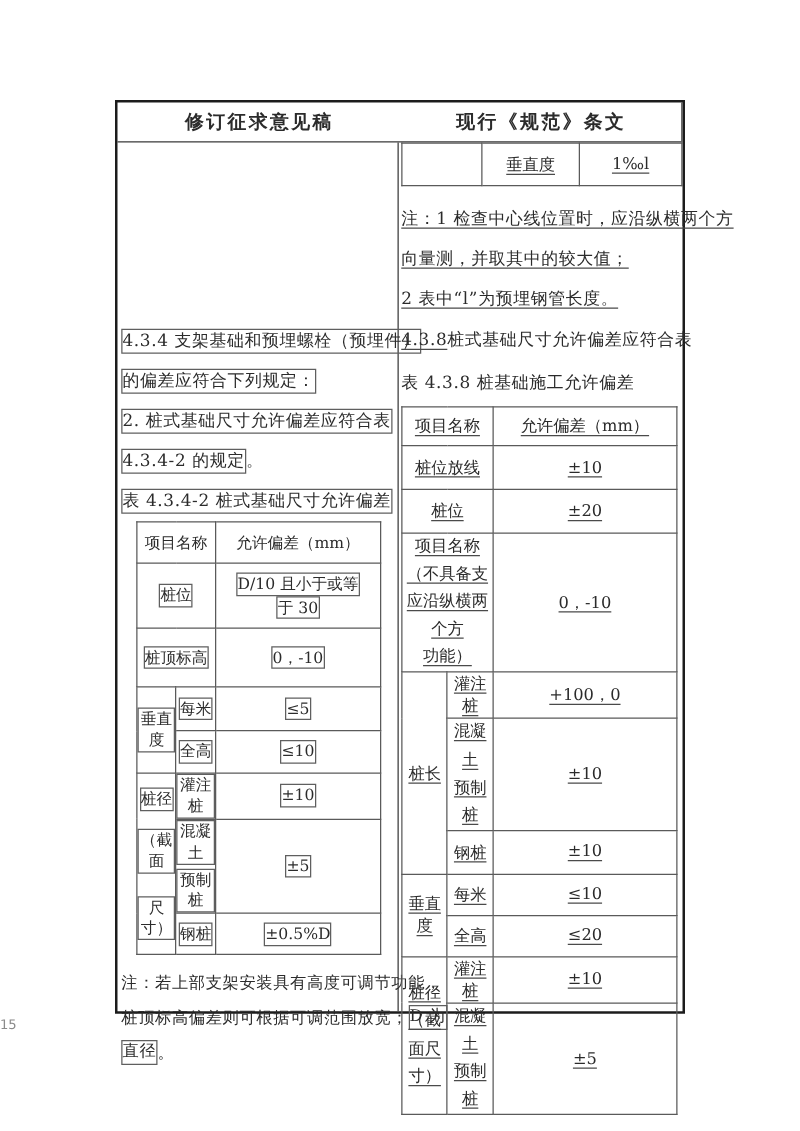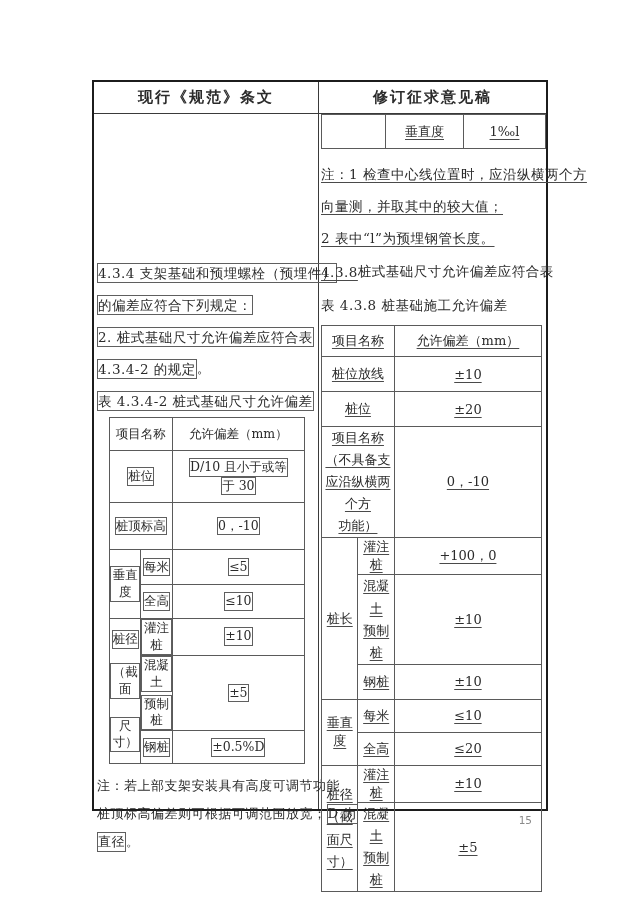--- a/index.html
+++ b/index.html
@@ -50,33 +50,32 @@
   .note1 { margin-top: 10px; font-size: 13.5px; letter-spacing: 0.5px; }
   .note1 .nline { height: 32px; display: flex; align-items: center; white-space: nowrap; }
   .rpara .pline { height: 34px; }
 
   .rtable { margin-top: 2px; font-size: 13px; table-layout: fixed; width: 221px; }
   .rtable .c1 { width: 56px; } .rtable .c2 { width: 52px; } .rtable .c3 { width: 113px; }
 
   .multiline { line-height: 1.7; display: inline-block; }
   .page-number {
     position: absolute; left: 0; top: 814px; width: 532px;
-    text-align: right; font-size: 10.5px; color: #8a8a8a;
+    text-align: left; font-size: 10.5px; color: #8a8a8a;
     font-family: "DejaVu Sans", sans-serif;
-    padding-left: 28px;
   }
 </style>
 </head>
 <body>
 
 <div class="doc">
 
   <div class="doc-header">
+    <div class="hcell r">修订征求意见稿</div>
     <div class="hcell l">现行《规范》条文</div>
-    <div class="hcell r">修订征求意见稿</div>
   </div>
 
   <div class="doc-body">
 
     <div class="col-left">
       <div class="left-paras">
         <div class="pline">
             <span class="boxed">4.3.4 支架基础和预埋螺栓（预埋件）</span>
           </div>
         <div class="pline">

